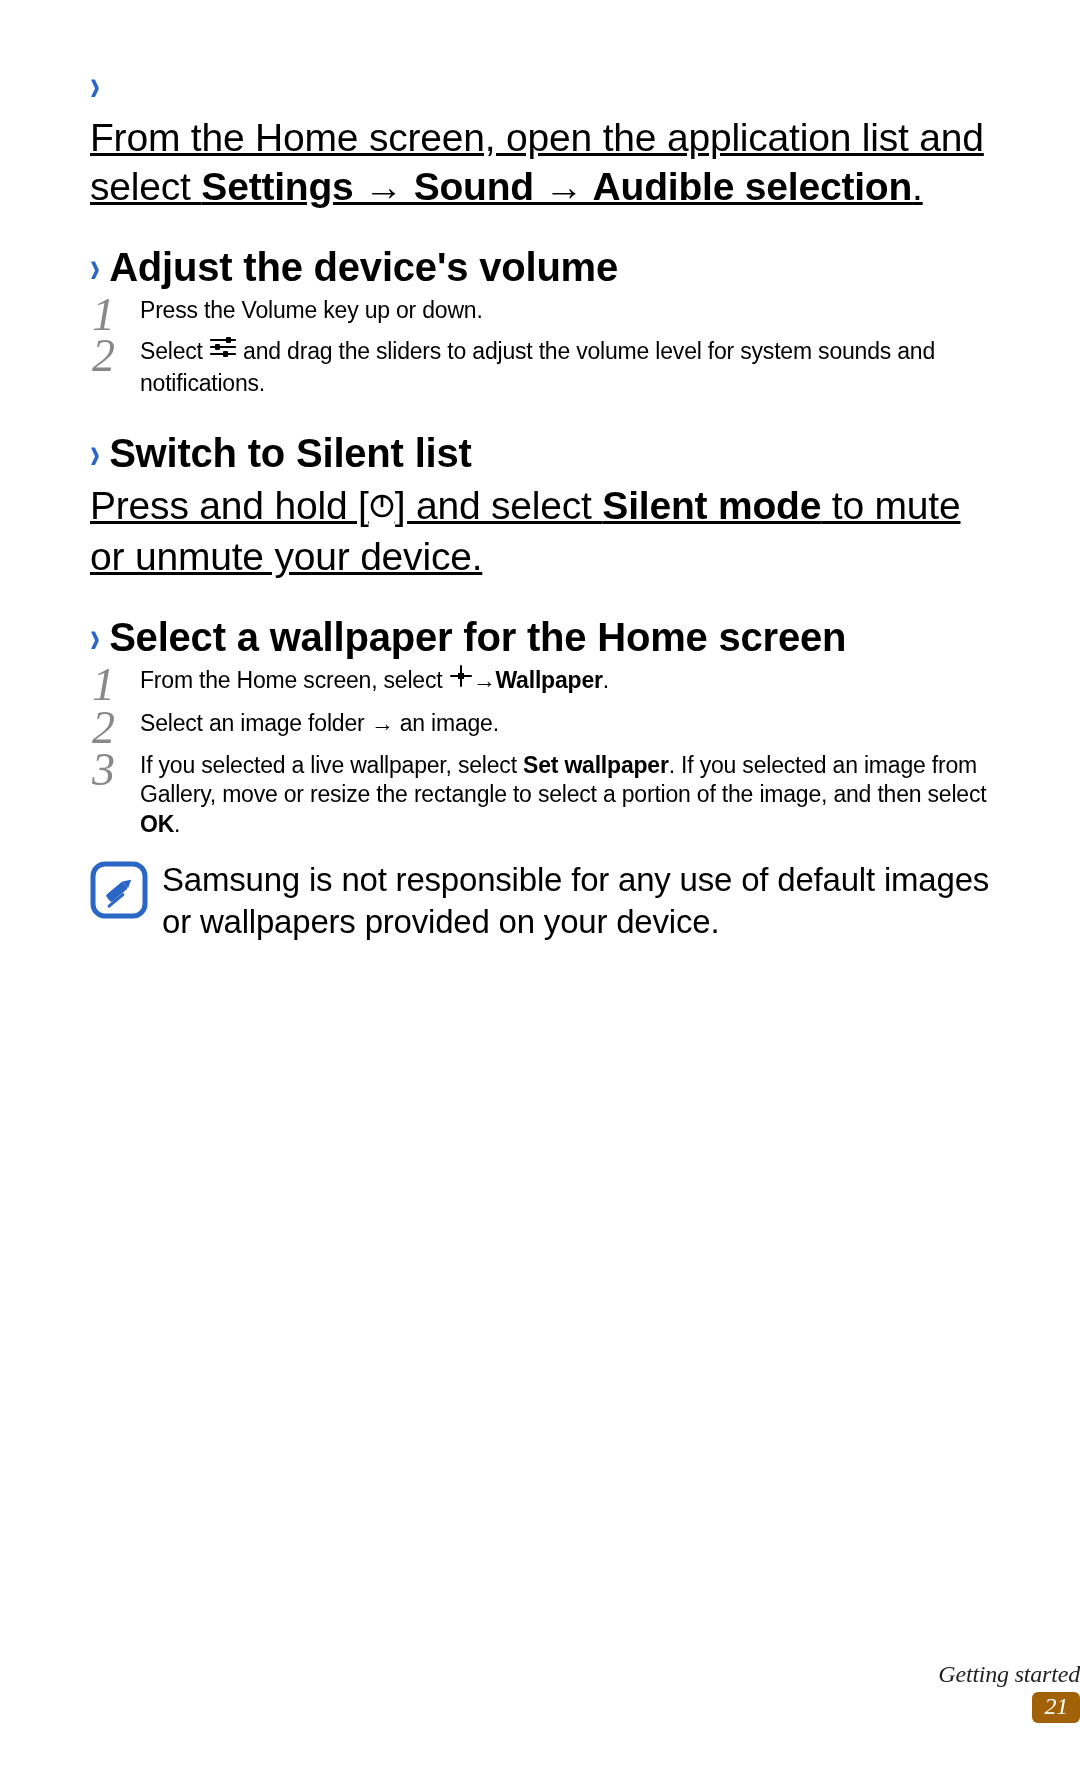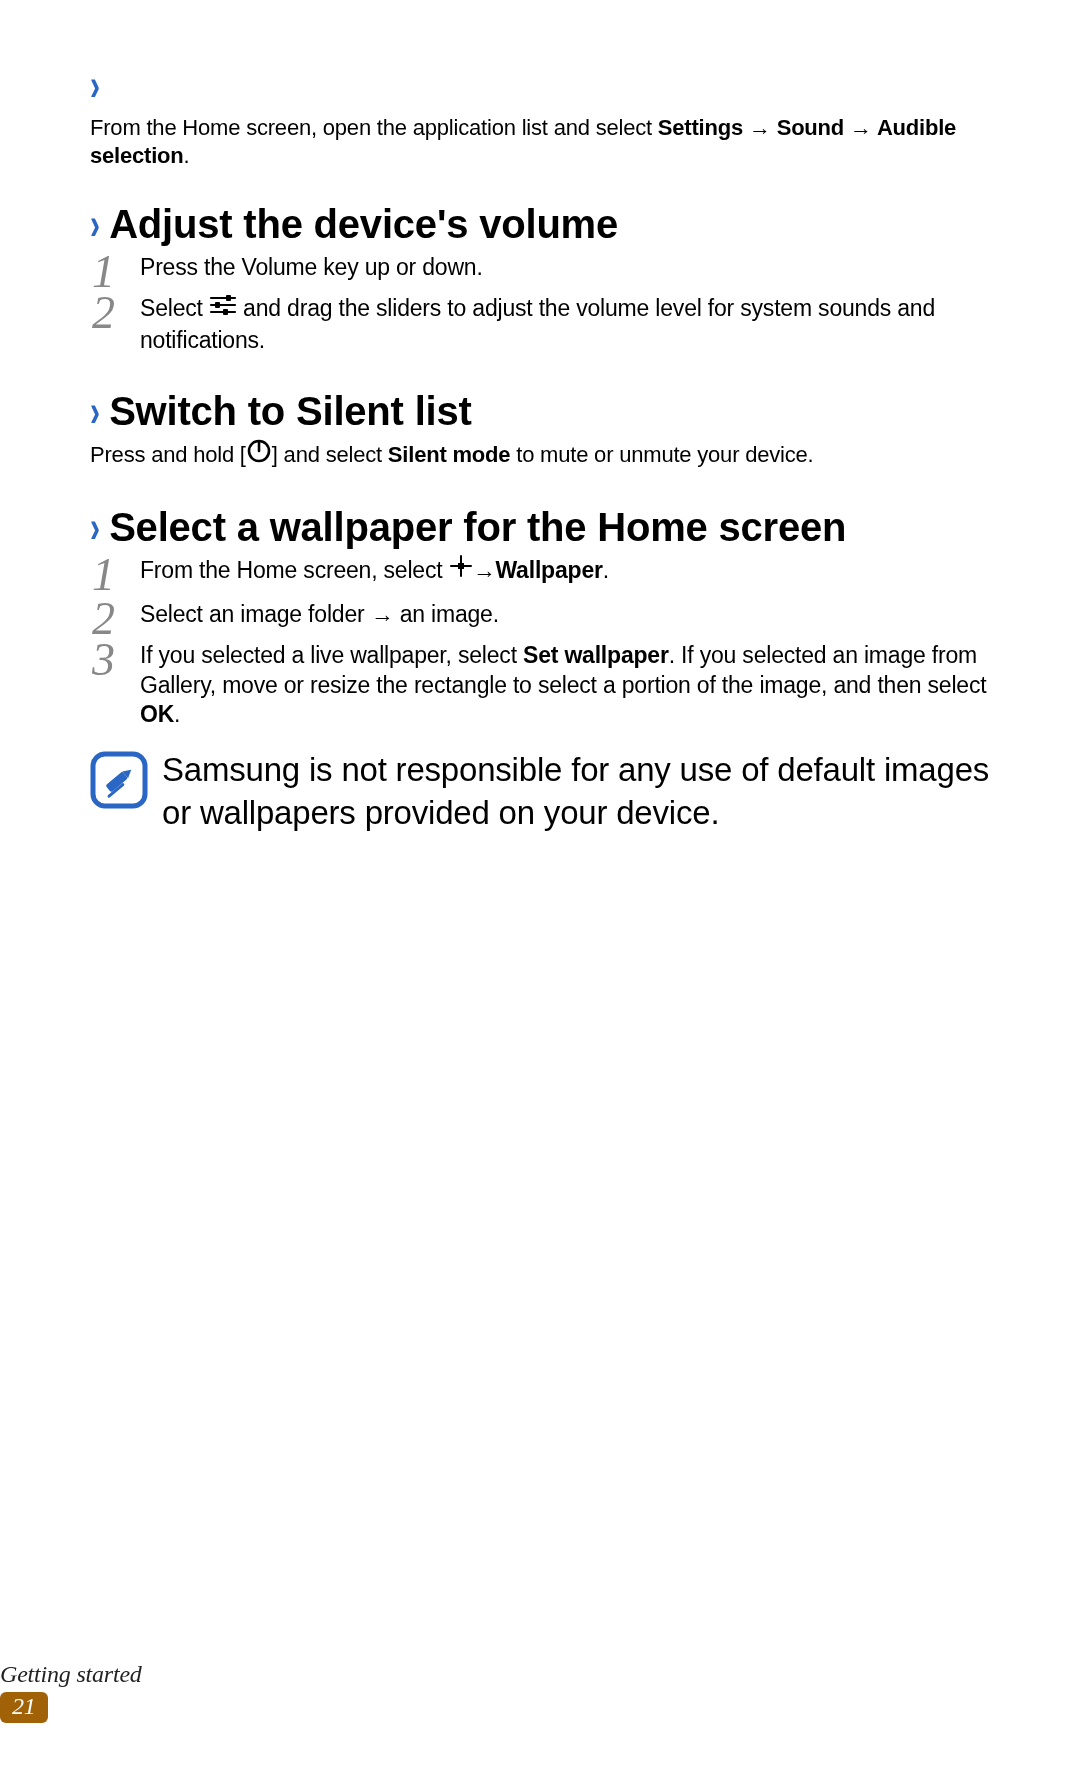--- a/index.html
+++ b/index.html
@@ -34,23 +34,24 @@
   .chevron {
     color: #2a66c3;
     font-weight: 900;
     font-size: 40px;
     display: inline-block;
     margin-right: 6px;
     transform: scaleX(0.75) scaleY(1.1);
     transform-origin: left center;
   }
   .body-text {
-    font-size: 22px;
+    font-size: 39px;
     line-height: 1.25;
     margin: 0 0 24px 0;
+    text-decoration: underline;
   }
   .body-text.tight { margin-bottom: 30px; }
   .bold { font-weight: 700; }
   ol.steps {
     list-style: none;
     padding: 0;
     margin: 2px 0 20px 0;
     counter-reset: step;
   }
   ol.steps > li {
@@ -94,21 +95,21 @@
     display: inline-block;
     vertical-align: middle;
     position: relative;
     top: -2px;
   }
   .footer {
     position: absolute;
     bottom: 48px;
     left: 0;
     width: 100%;
-    text-align: left;
+    text-align: right;
   }
   .footer-label {
     font-style: italic;
     font-size: 24px;
     color: #222;
     display: block;
     margin-bottom: 4px;
     font-family: "Times New Roman", Georgia, serif;
   }
   .page-badge {

